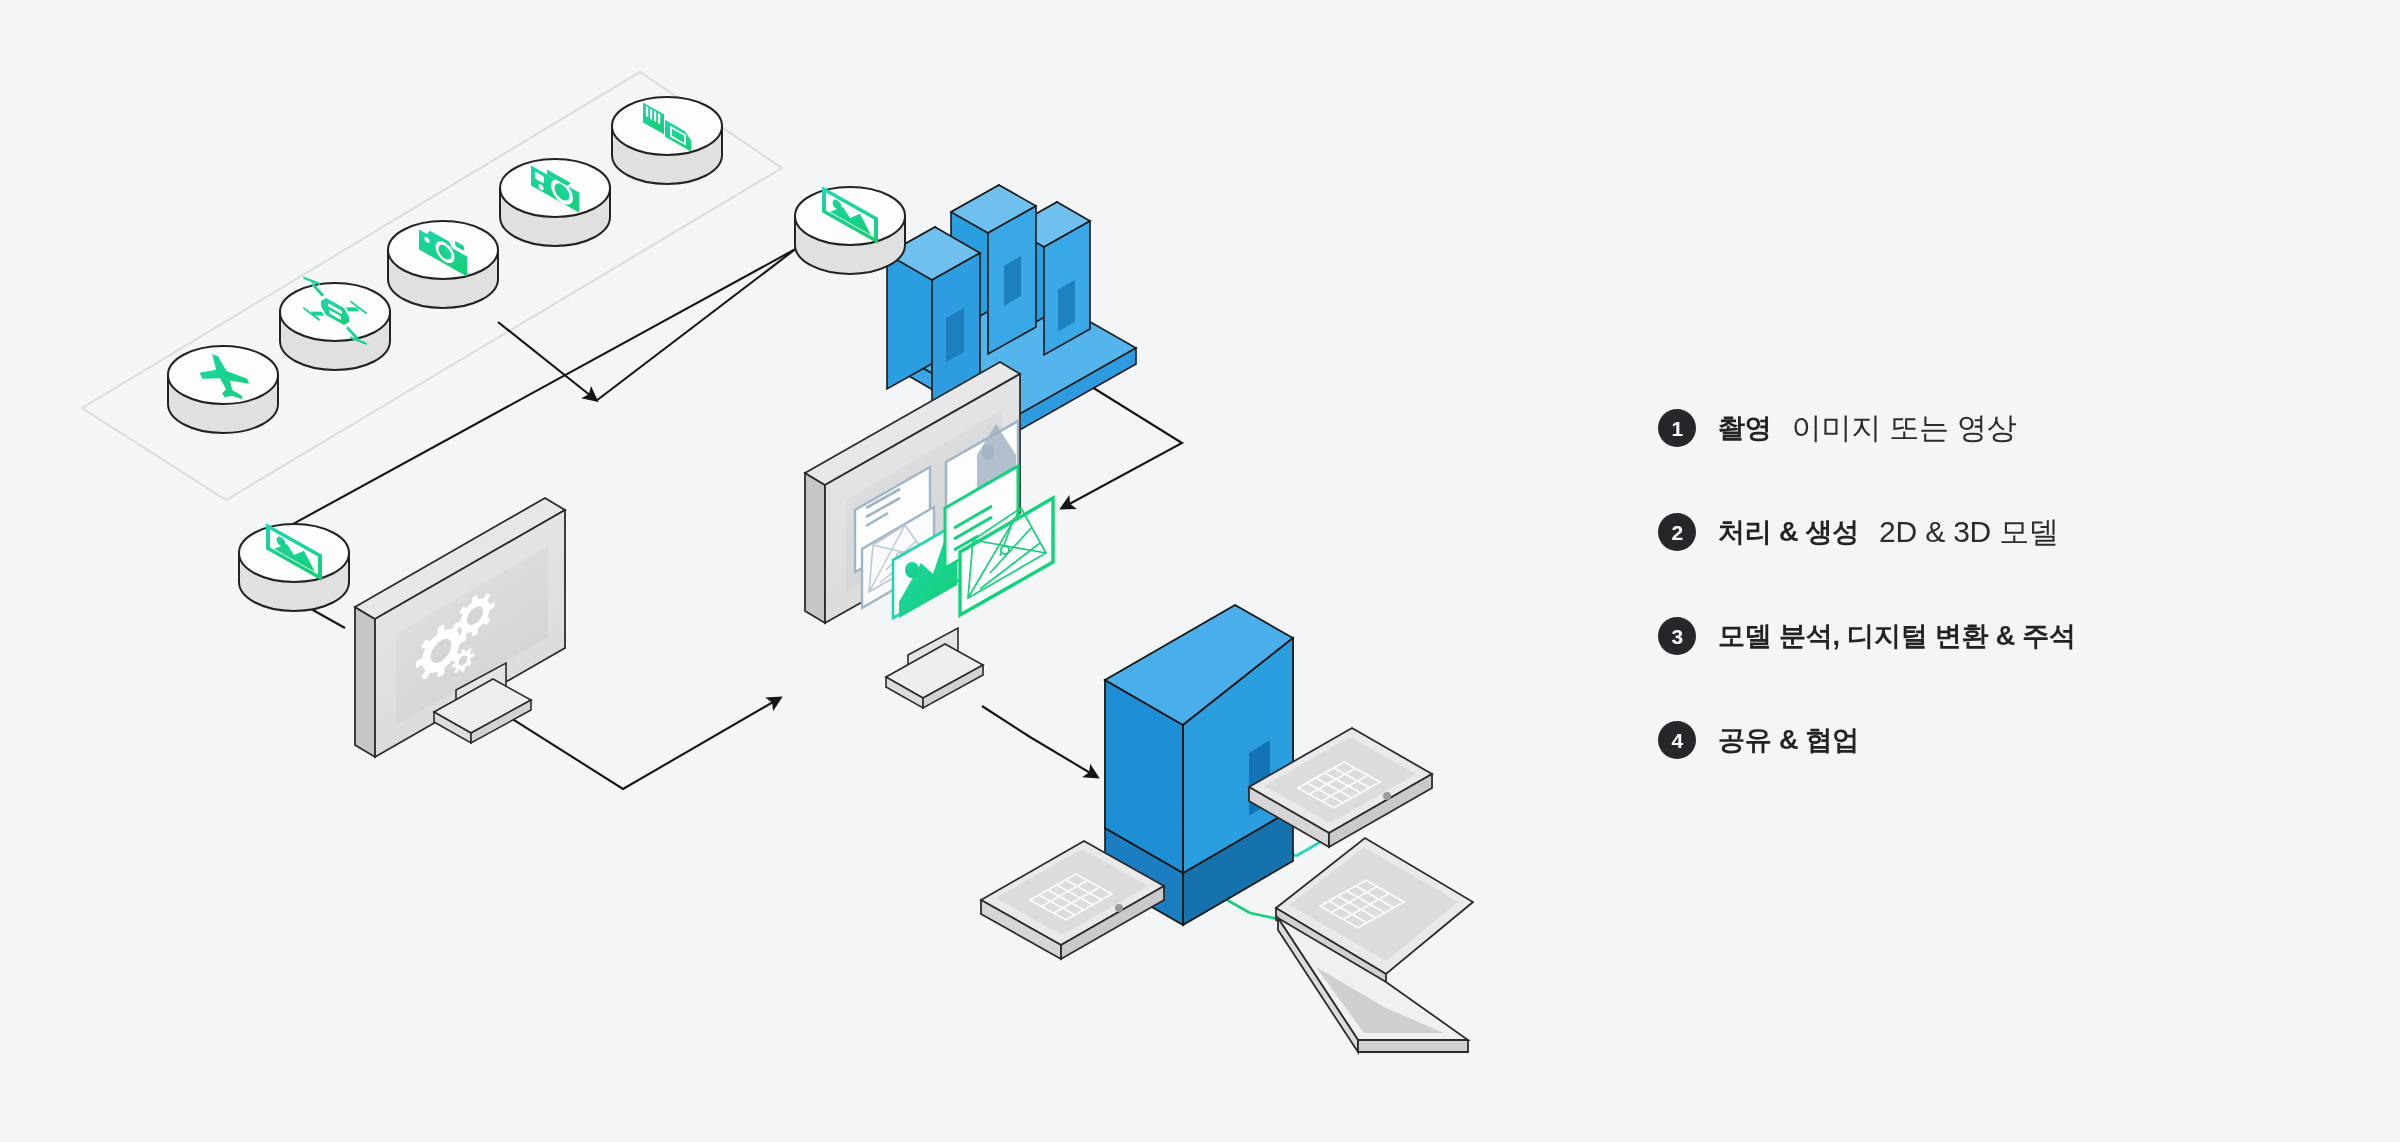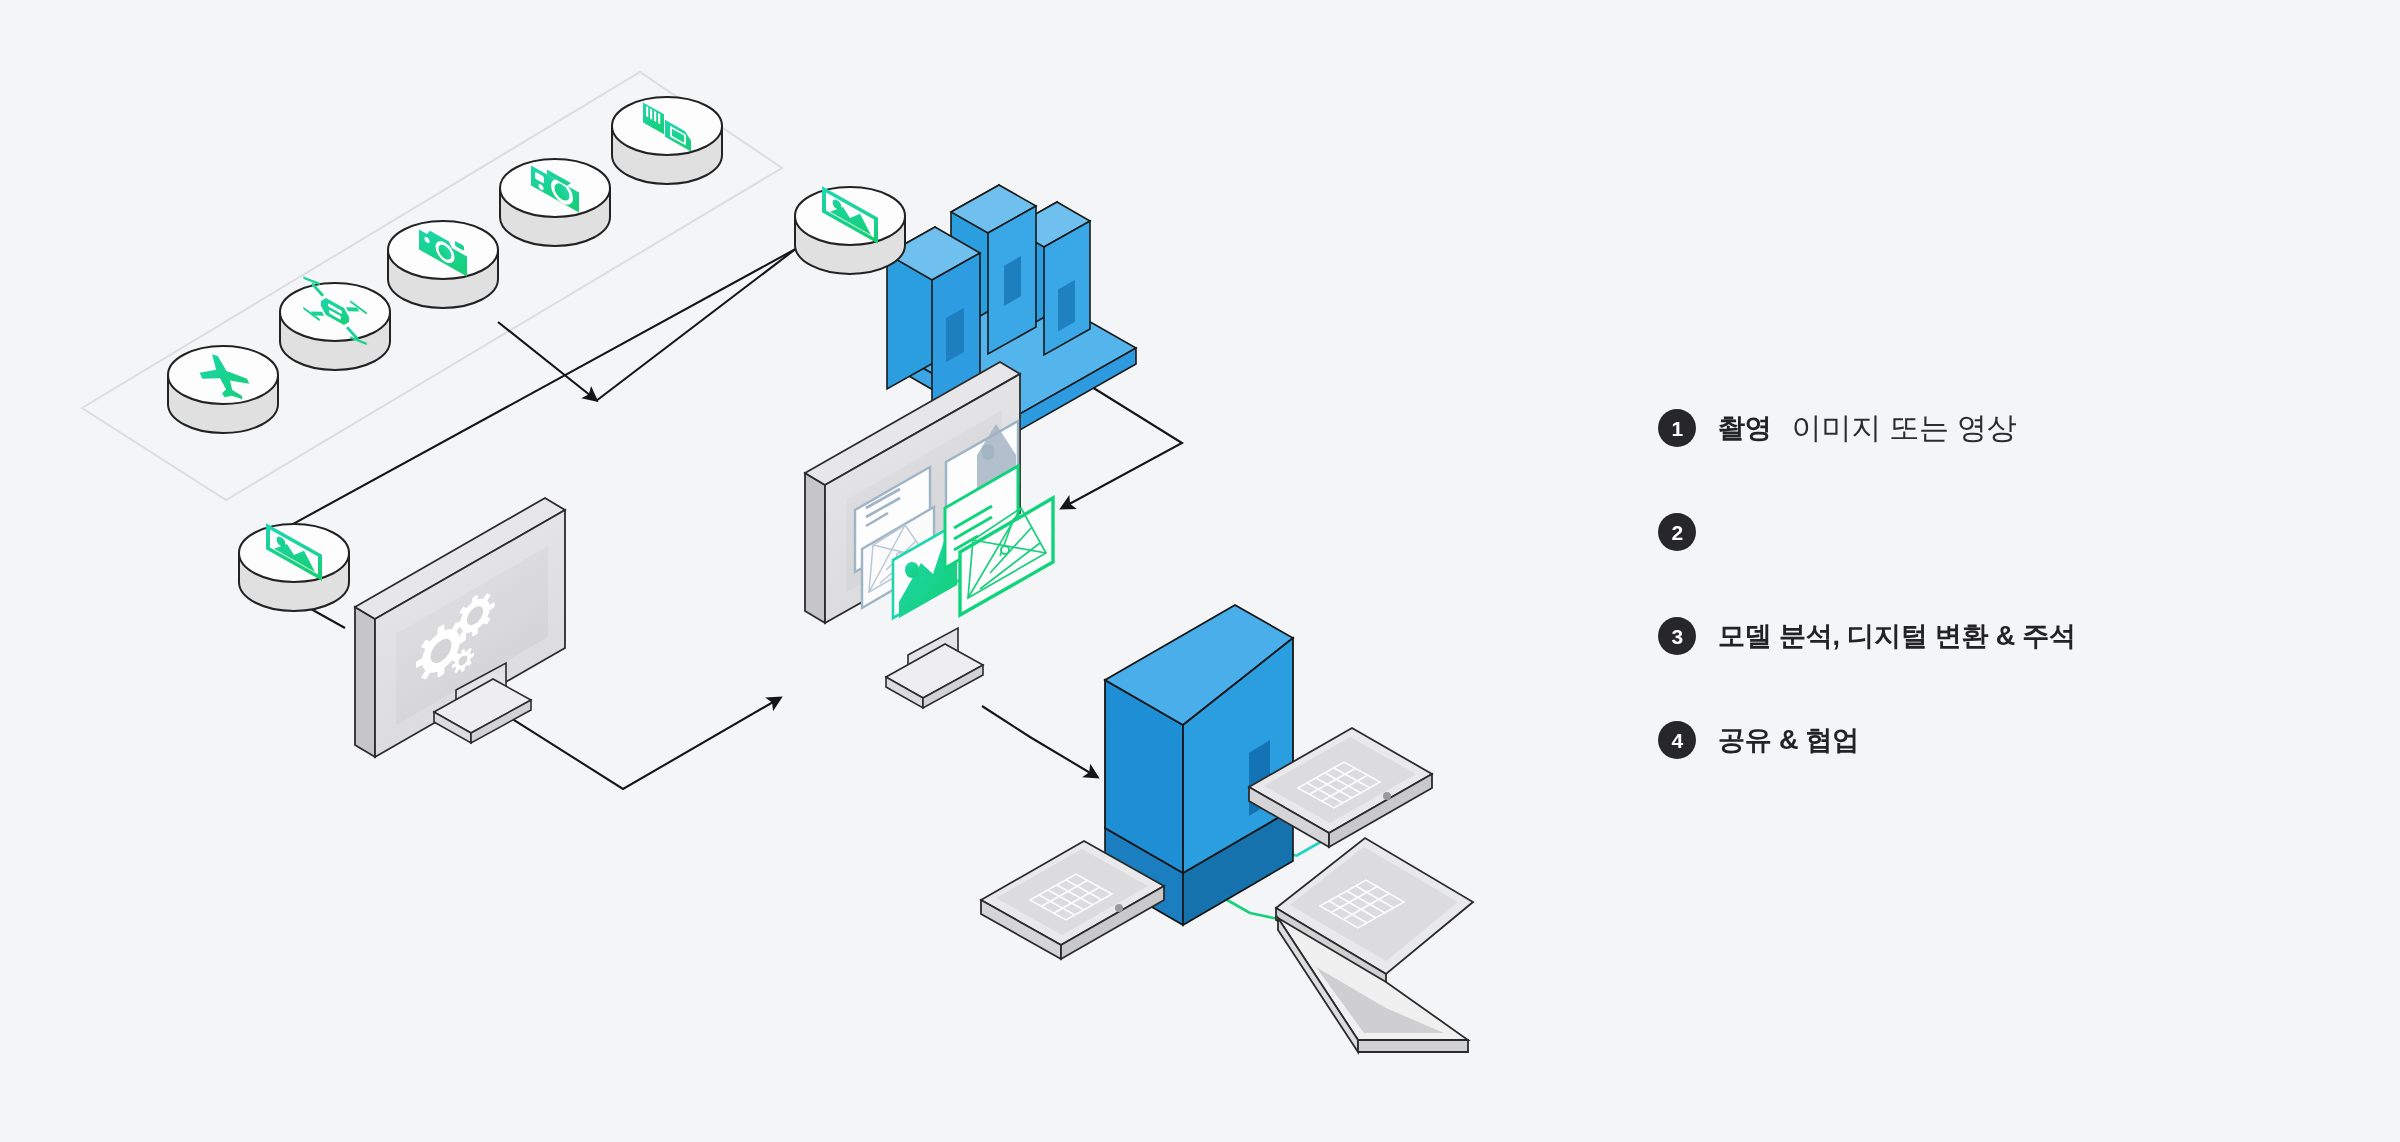--- a/index.html
+++ b/index.html
@@ -461,20 +461,24 @@
   <div class="legend-item">
     <div class="legend-badge">1</div>
     <div class="legend-text">
       <span class="legend-primary">촬영</span>
       <span class="legend-secondary">이미지 또는 영상</span>
     </div>
   </div>
 
   <div class="legend-item">
     <div class="legend-badge">2</div>
+    <div class="legend-text">
+      <span class="legend-primary">처리 &amp; 생성</span>
+      <span class="legend-secondary">2D &amp; 3D 모델</span>
+    </div>
   </div>
 
   <div class="legend-item">
     <div class="legend-badge">3</div>
     <div class="legend-text">
       <span class="legend-primary">모델 분석, 디지털 변환 &amp; 주석</span>
 
     </div>
   </div>
 

